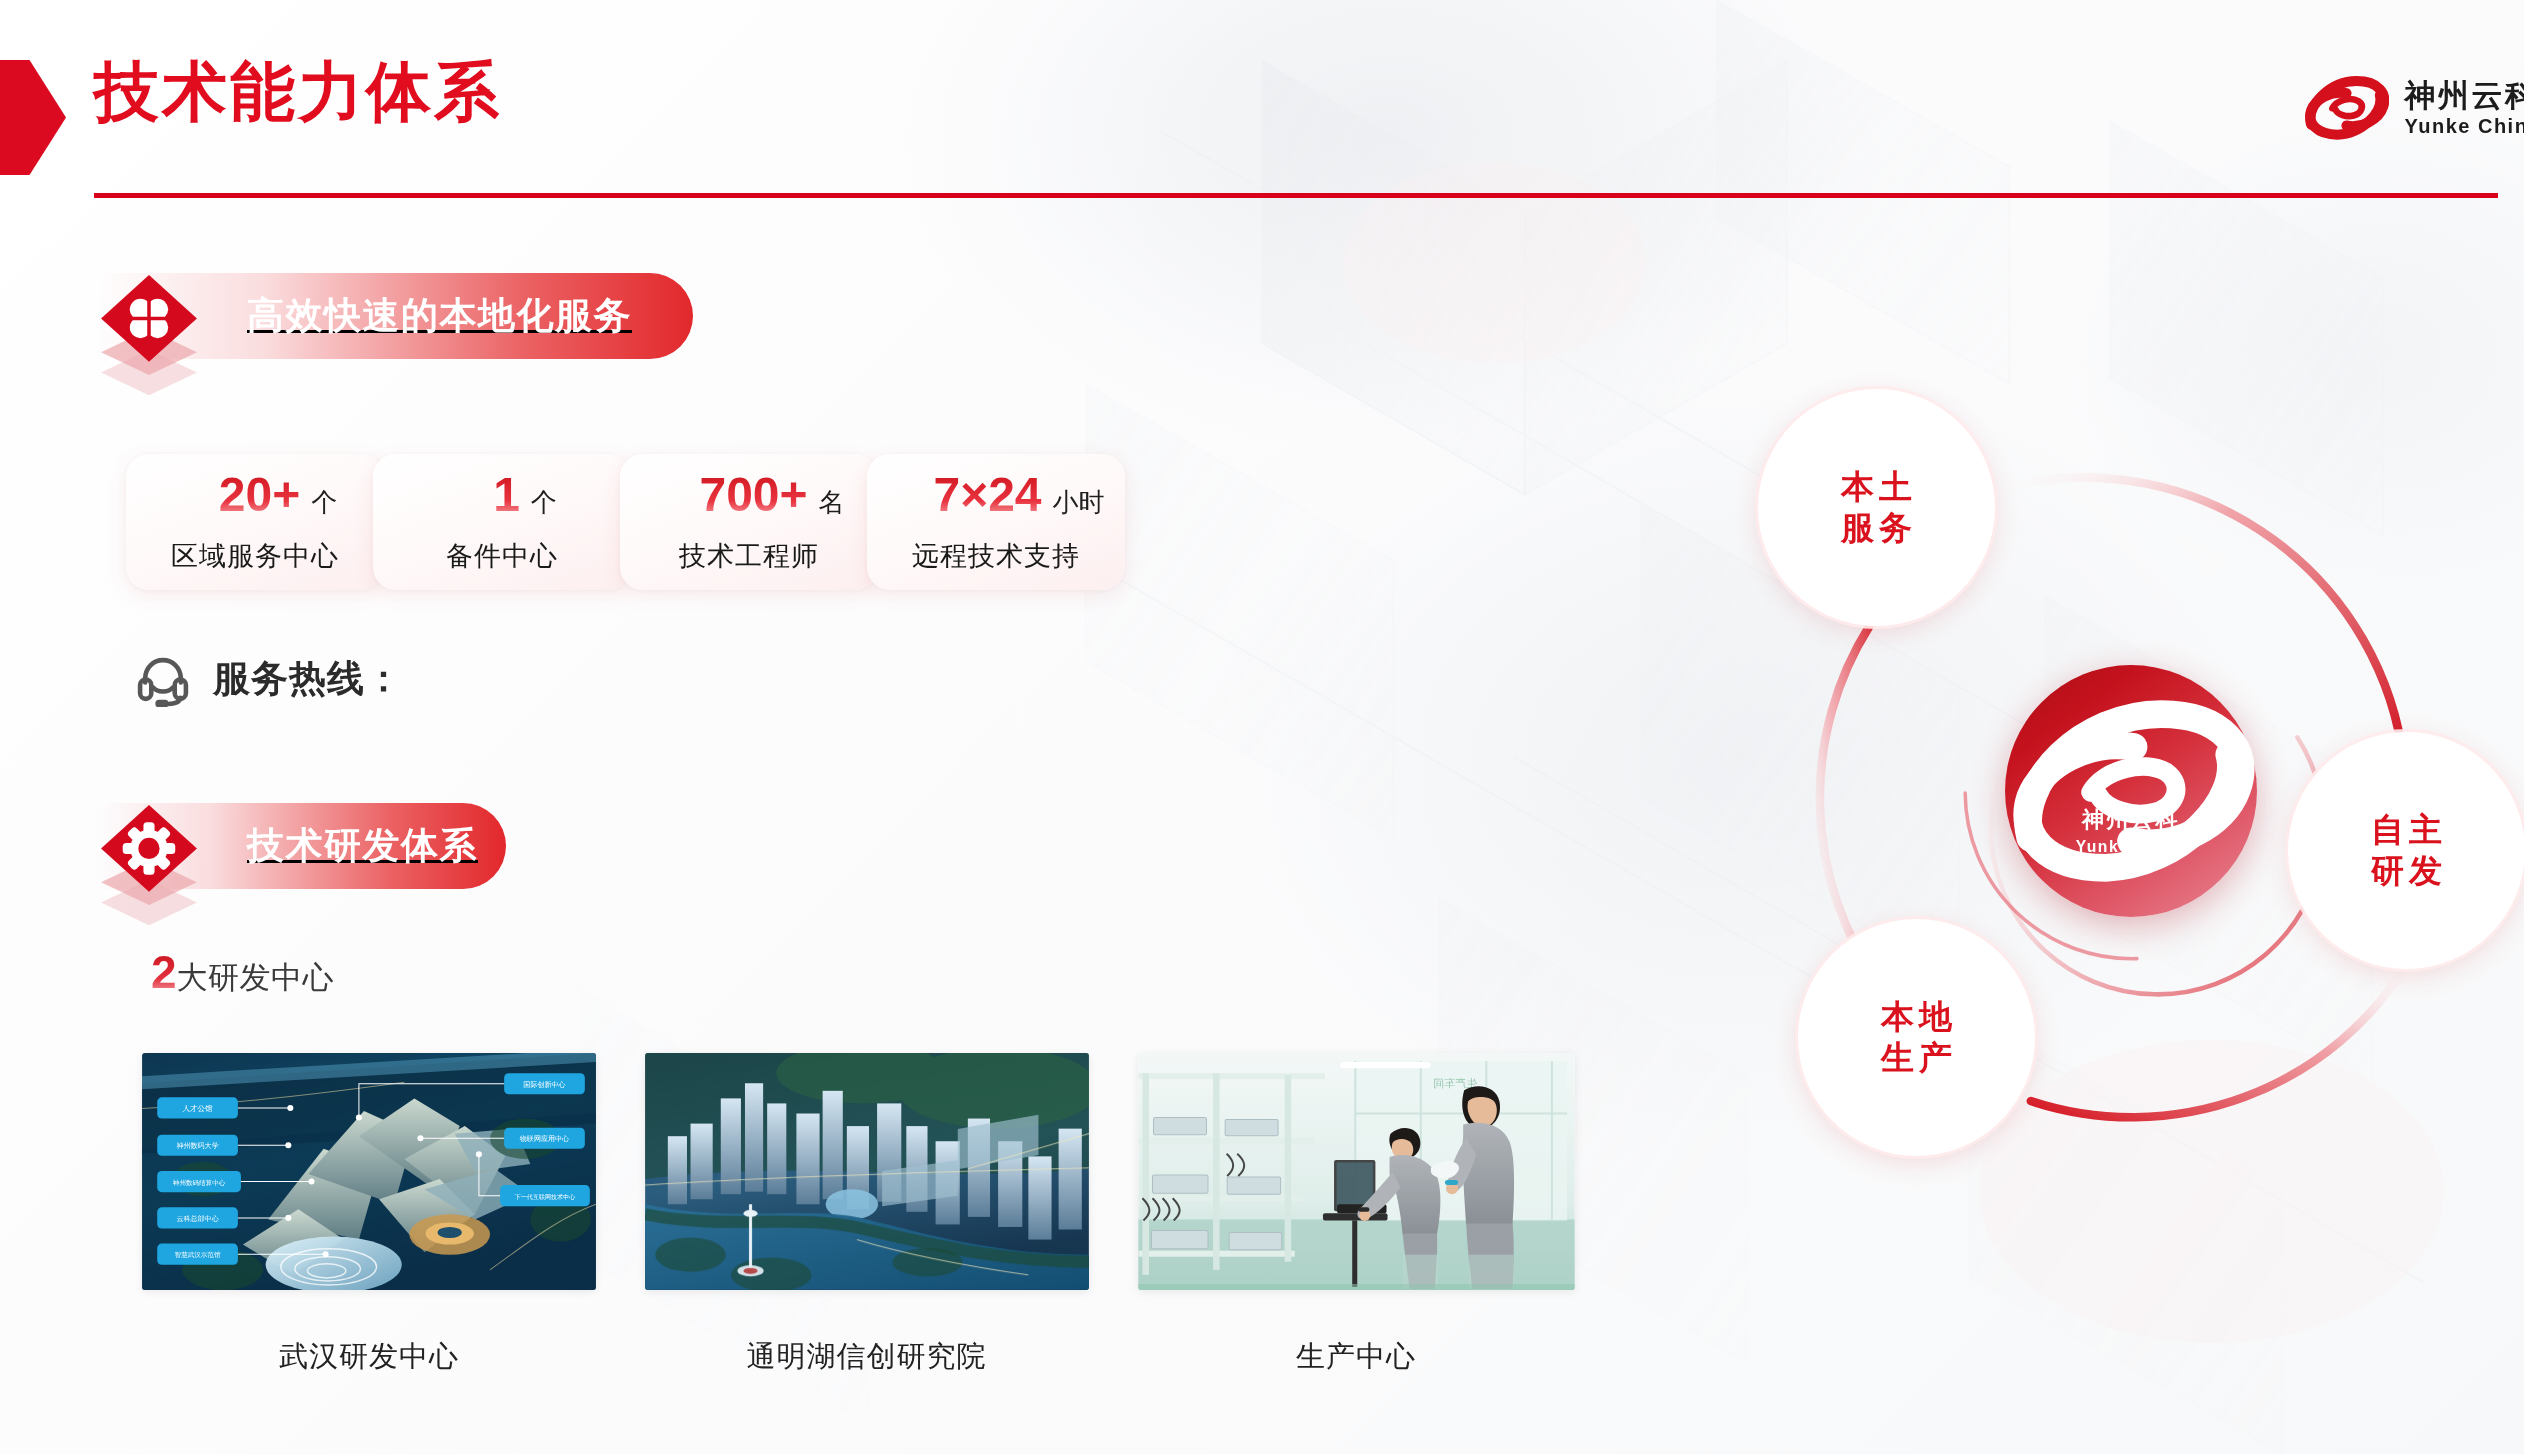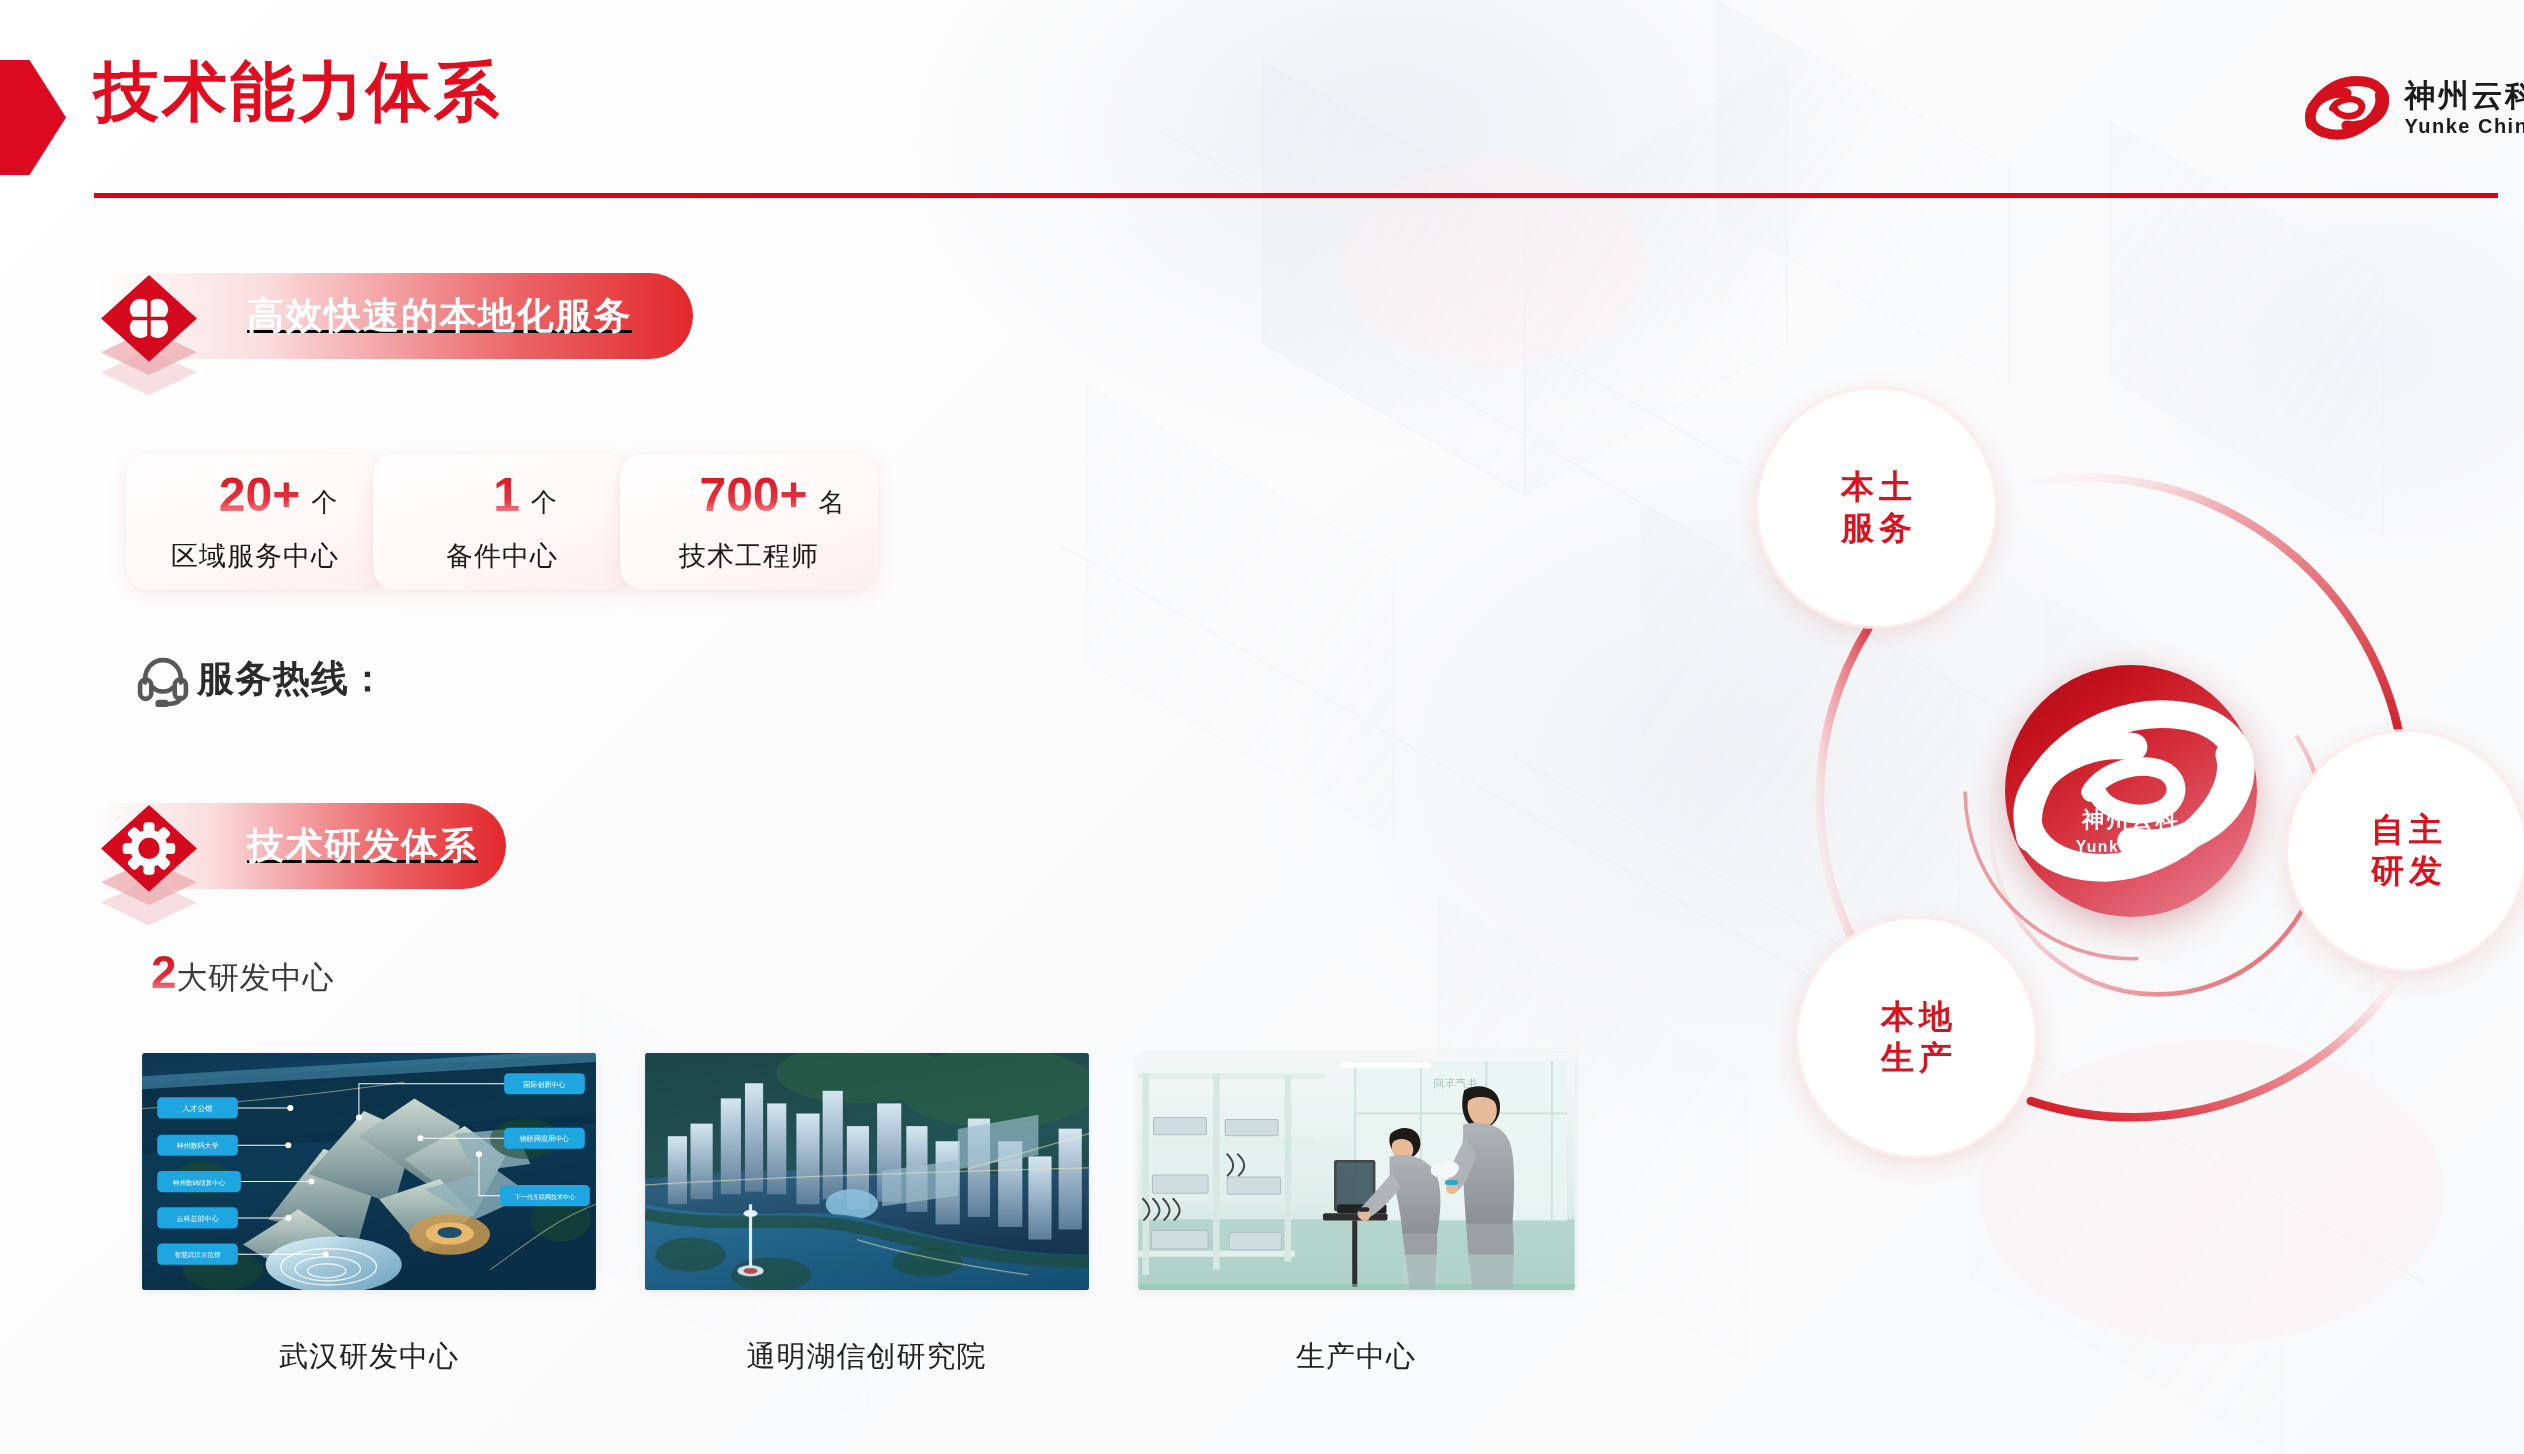--- a/index.html
+++ b/index.html
@@ -50,21 +50,21 @@
     box-shadow:0 5px 20px rgba(209,65,72,.10), 0 1px 5px rgba(0,0,0,.03);
     display:flex;flex-direction:column;align-items:center;justify-content:center;margin-right:-11px;}
   .card .top{display:flex;align-items:baseline;gap:11px;margin-left:46px;}
   .card .num{font-size:48px;font-weight:700;color:#e02a33;line-height:1;
     background:linear-gradient(180deg,#cf1620 0%,#e8333e 62%,#f8a6ab 100%);
     -webkit-background-clip:text;background-clip:text;color:transparent;}
   .card .unit{font-size:26px;color:#1f1f1f;font-weight:400;}
   .card .lbl{margin-top:18px;font-size:27px;color:#1a1a1a;letter-spacing:1px;}
 
   
-  .hotline{position:absolute;left:135px;top:651px;display:flex;align-items:center;gap:6px;}
+  .hotline{position:absolute;left:135px;top:651px;display:flex;align-items:center;gap:22px;}
   .hotline .hs{width:56px;height:56px;flex:0 0 auto;}
   .hotline .hl-lbl{font-size:37px;color:#2b2b2b;font-weight:700;letter-spacing:1px;}
   .hotline .hl-num{font-size:41px;font-weight:700;letter-spacing:0.5px;
     background:linear-gradient(180deg,#d8121f 0%,#e6242f 60%,#f0878d 100%);
     -webkit-background-clip:text;background-clip:text;color:transparent;}
 
   
   .rdcount{position:absolute;left:151px;top:949px;display:flex;align-items:baseline;}
   .rdcount .n{font-size:46px;font-weight:700;line-height:1;
     background:linear-gradient(180deg,#c9121c 0%,#e33340 65%,#f5a3a8 100%);
@@ -195,20 +195,27 @@
       </div>
       <div class="lbl">备件中心</div>
     </div>
     <div class="card">
       <div class="top">
         <span class="num">700+</span>
         <span class="unit">名</span>
       </div>
       <div class="lbl">技术工程师</div>
     </div>
+    <div class="card">
+      <div class="top">
+        <span class="num">7×24</span>
+        <span class="unit">小时</span>
+      </div>
+      <div class="lbl">远程技术支持</div>
+    </div>
   </div>
 
   <div class="hotline">
     <span class="hs">
       <svg viewBox="0 0 110 110">
         <g fill="none" stroke="#575757" stroke-width="9" stroke-linecap="round">
           <path d="M20 62 V54 C20 33 36 18 55 18 C74 18 90 33 90 54 V62"></path>
           <rect x="10" y="56" width="22" height="38" rx="11"></rect>
           <rect x="78" y="56" width="22" height="38" rx="11"></rect>
           <path d="M36 72 C44 82 66 82 74 72"></path>

